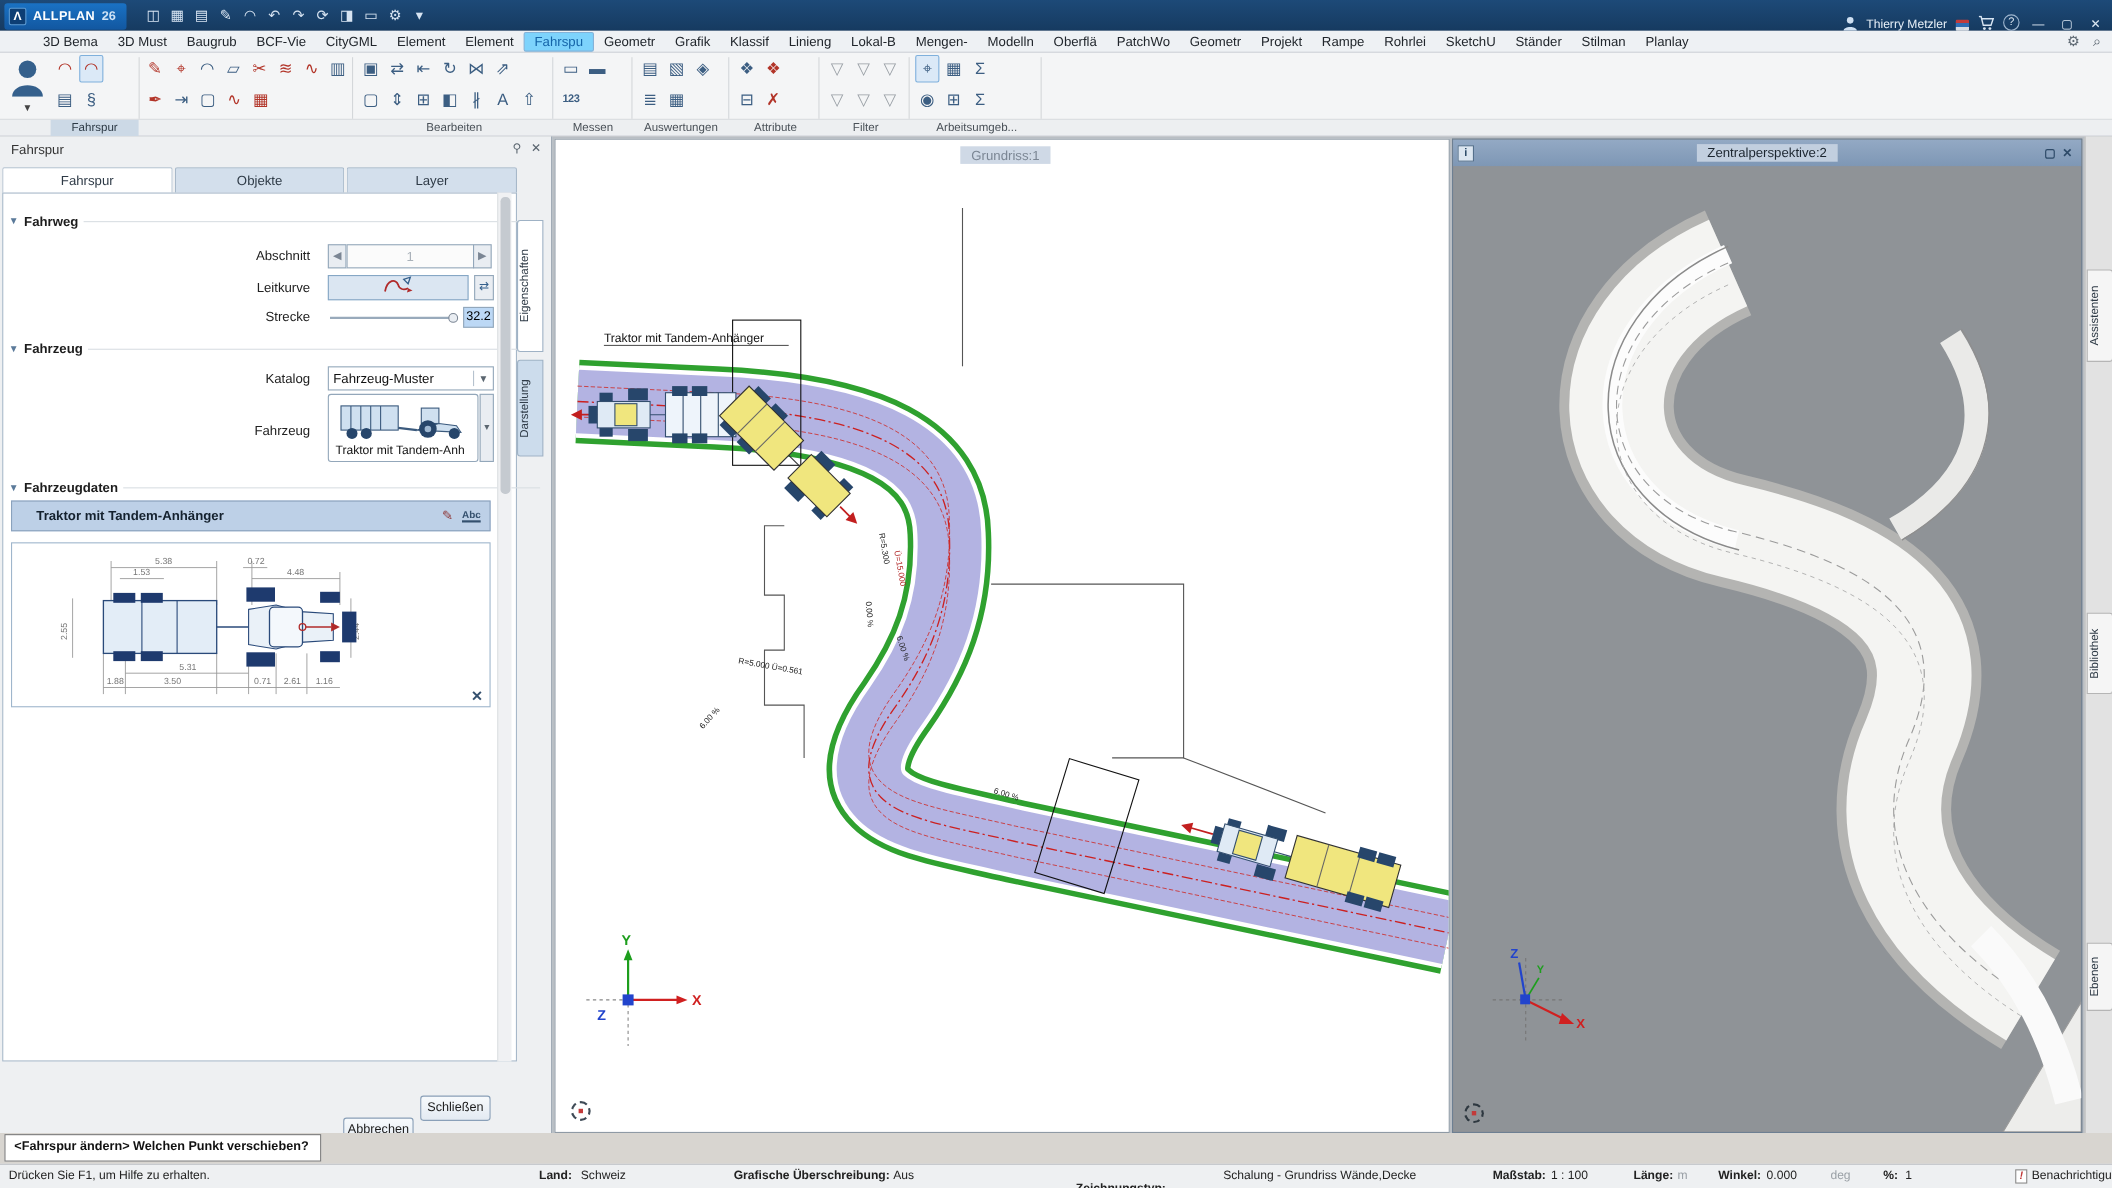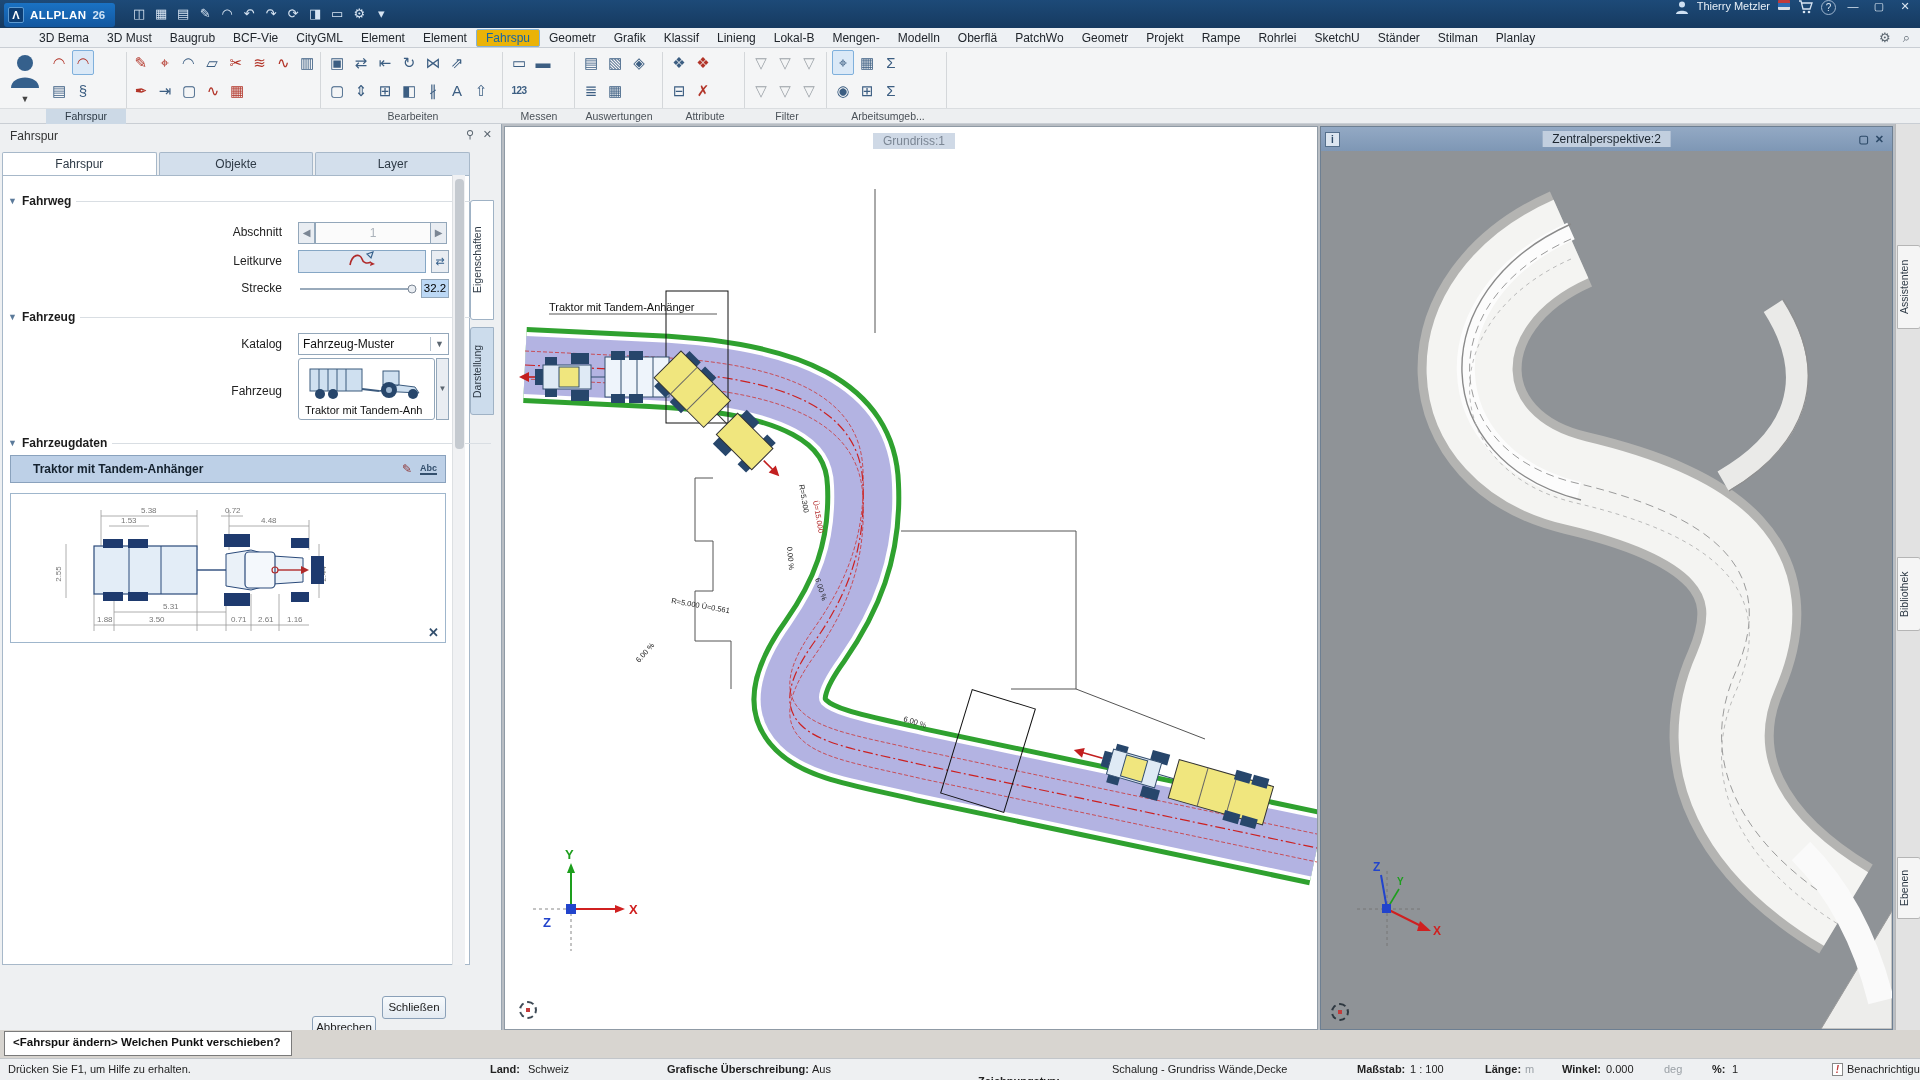--- a/index.html
+++ b/index.html
@@ -12,32 +12,32 @@
   #logo { height:24px; margin:2px 0 0 4px; background:linear-gradient(#1a72c4,#1257a0);
     border-radius:3px; display:flex; align-items:center; padding:0 10px 0 4px; gap:6px; }
   #logo .lmark { width:16px; height:16px; background:#0d3e74; border:1px solid #5d9bd2; border-radius:2px;
     color:#fff; font-size:11px; font-weight:bold; text-align:center; line-height:14px; }
   #logo .lname { font-size:11.5px; font-weight:bold; letter-spacing:.4px; }
   #logo .lver  { font-size:11.5px; font-weight:bold; color:#cfe3f6; }
   #qat { display:flex; align-items:center; margin-left:14px; gap:2px; }
   #qat .ri { color:#d7e4f2; font-size:13px; width:20px; height:20px; line-height:20px; text-align:center; }
   #titlebar .title { position:absolute; left:50%; transform:translateX(-50%);
     font-size:12px; color:#eef4fb; white-space:nowrap; }
-  #tb-right { position:absolute; right:6px; top:0; height:28px; display:flex; align-items:flex-start; gap:8px; }
+  #tb-right { position:absolute; right:6px; top:0; height:28px; display:flex; align-items:flex-end; gap:8px; }
   #tb-right .uname { font-size:11px; color:#e8f0f8; }
   .winbtn { color:#dce7f2; font-size:11px; width:18px; text-align:center; }
   .sq3 { display:inline-block; width:12px; height:10px;
     background:linear-gradient(#c23b3b 33%,#2f6db4 33%,#2f6db4 66%,#d8dde4 66%); border-radius:1px; }
   .cart { font-size:13px; color:#d7e4f2; }
 
   
   #menubar { position:absolute; left:0; top:28px; width:1920px; height:20px;
     background:#eef1f4; border-bottom:1px solid #c9ced4; display:flex; align-items:center; padding-left:30px; }
   #menubar .ri { font-size:12px; color:#21262c; padding:1px 9px; white-space:nowrap; }
-  #menubar .ri.act { color:#1464a8; background:#eab308; border:1px solid #84b2d8; border-radius:2px; }
+  #menubar .ri.act { color:#1464a8; background:#7dd3fc; border:1px solid #84b2d8; border-radius:2px; }
   #menu-right { position:absolute; right:10px; top:30px; display:flex; gap:12px; }
   #menu-right span { font-size:13px; color:#5b6670; }
 
   
   #ribbon { position:absolute; left:0; top:48px; width:1920px; height:76px; background:#f4f5f6;
     border-bottom:1px solid #c9ced4; }
   #avatar { position:absolute; left:6px; top:4px; width:38px; height:66px; text-align:center; }
   #avatar svg { display:block; margin:2px auto 0; }
   #avatar .dd { color:#444; font-size:9px; }
   .rgroup { position:absolute; top:0; height:60px; }

